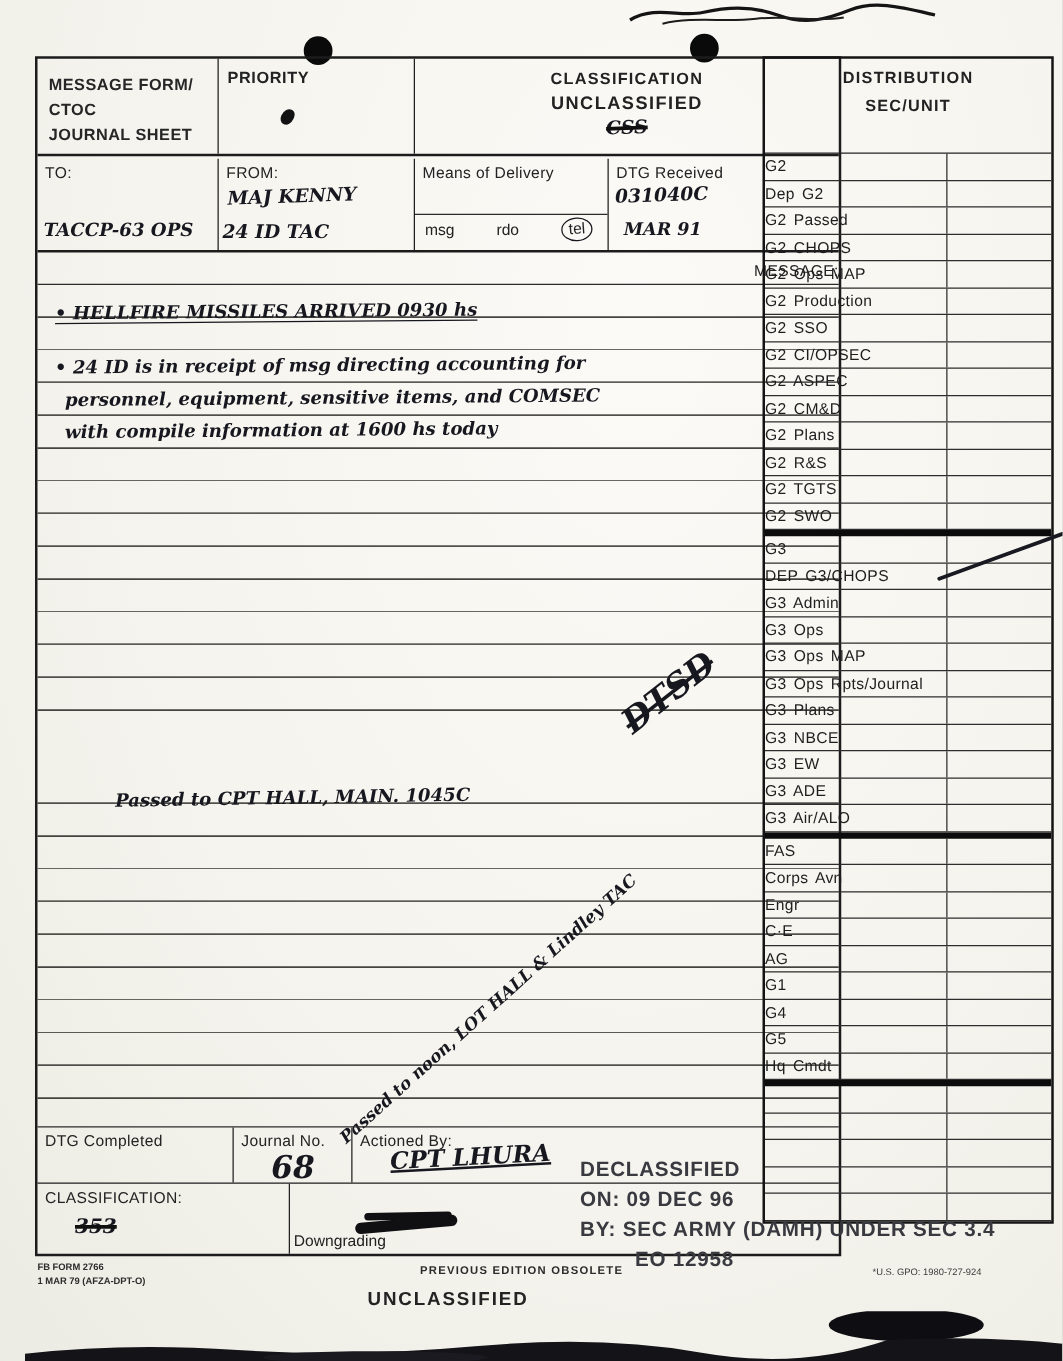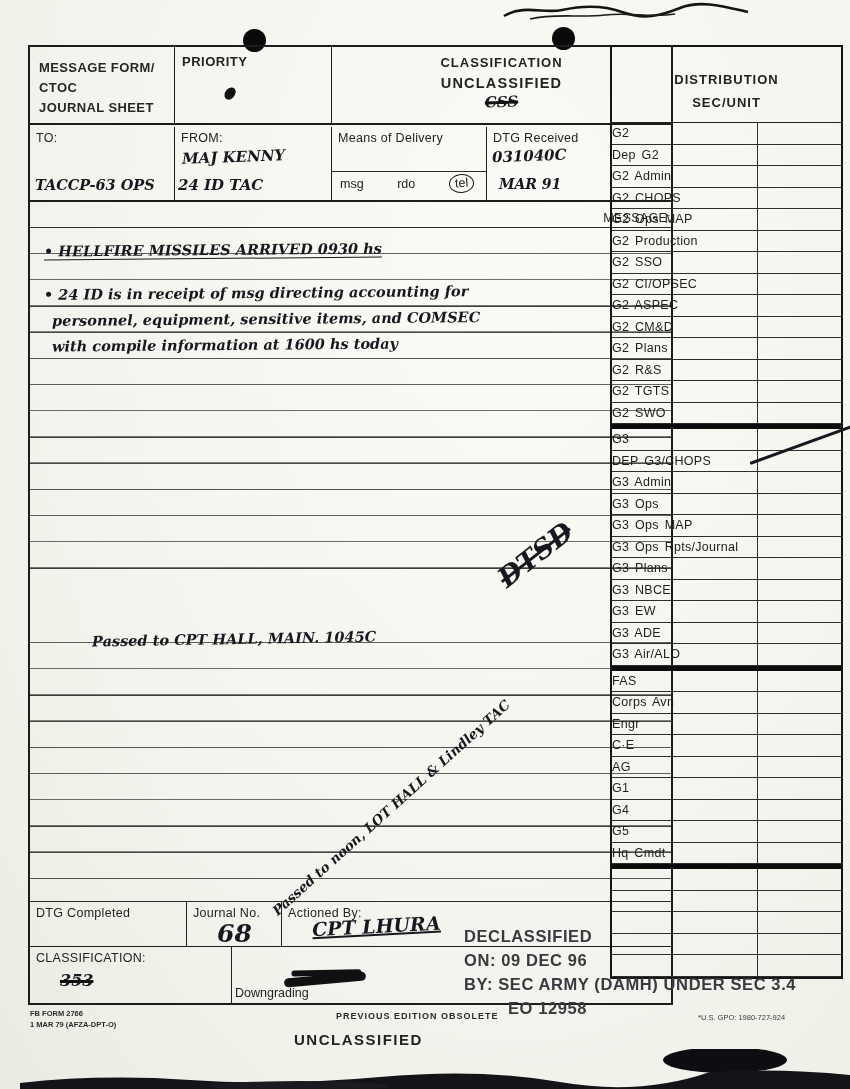--- a/index.html
+++ b/index.html
@@ -92,21 +92,21 @@
   .hw-action { position:absolute; left:62px; top:13px; font-size:14.5px; transform:rotate(-1deg); }
   .diag-note { position:absolute; left:200px; top:742px; width:345px; font-size:13.5px;
                transform:rotate(-42deg); }
   .hw-journal { position:absolute; left:30px; top:17px; font-size:25px; }
   .hw-signature { position:absolute; left:30px; top:13px; font-size:19px; transform:rotate(-3deg);
                   text-decoration:underline; text-decoration-thickness:1.6px; }
   .hw-classbottom { position:absolute; left:30px; top:24px; font-size:16px; }
 
   
   .dist { position:absolute; left:610px; top:45px; width:233px; border:2px solid #141414; z-index:1; }
-  .dist-header { height:76px; border-bottom:1.6px solid #222; text-align:center; padding-top:21px;
+  .dist-header { height:76px; border-bottom:1.6px solid #222; text-align:center; padding-top:3px;
                  font-size:13px; font-weight:700; letter-spacing:1px; line-height:1.8; }
   .dist-row { display:flex; height:21.5px; border-bottom:1.4px solid #2d2d2d; align-items:stretch; }
   .dist-label { width:146px; border-right:1.4px solid #2d2d2d; padding-left:0; font-size:12.5px;
                 color:#1e1e1e; letter-spacing:.3px; word-spacing:2px; display:flex; align-items:center; }
   .dist-check { flex:1; position:relative; }
   .thick-divider { height:5px; background:#0c0c0c; }
   .slash { position:absolute; left:-8px; top:11px; width:108px; height:3px; background:#191922;
            border-radius:2px; transform:rotate(-20deg); transform-origin:left center; }
 
   
@@ -233,21 +233,21 @@
     <div class="dist-body">
         <div class="dist-row">
           <div class="dist-label">G2</div>
           <div class="dist-check"></div>
         </div>
         <div class="dist-row">
           <div class="dist-label">Dep G2</div>
           <div class="dist-check"></div>
         </div>
         <div class="dist-row">
-          <div class="dist-label">G2 Admin</div>
+          <div class="dist-label">G2 Passed</div>
           <div class="dist-check"></div>
         </div>
         <div class="dist-row">
           <div class="dist-label">G2 CHOPS</div>
           <div class="dist-check"></div>
         </div>
         <div class="dist-row">
           <div class="dist-label">G2 Ops MAP</div>
           <div class="dist-check"></div>
         </div>

